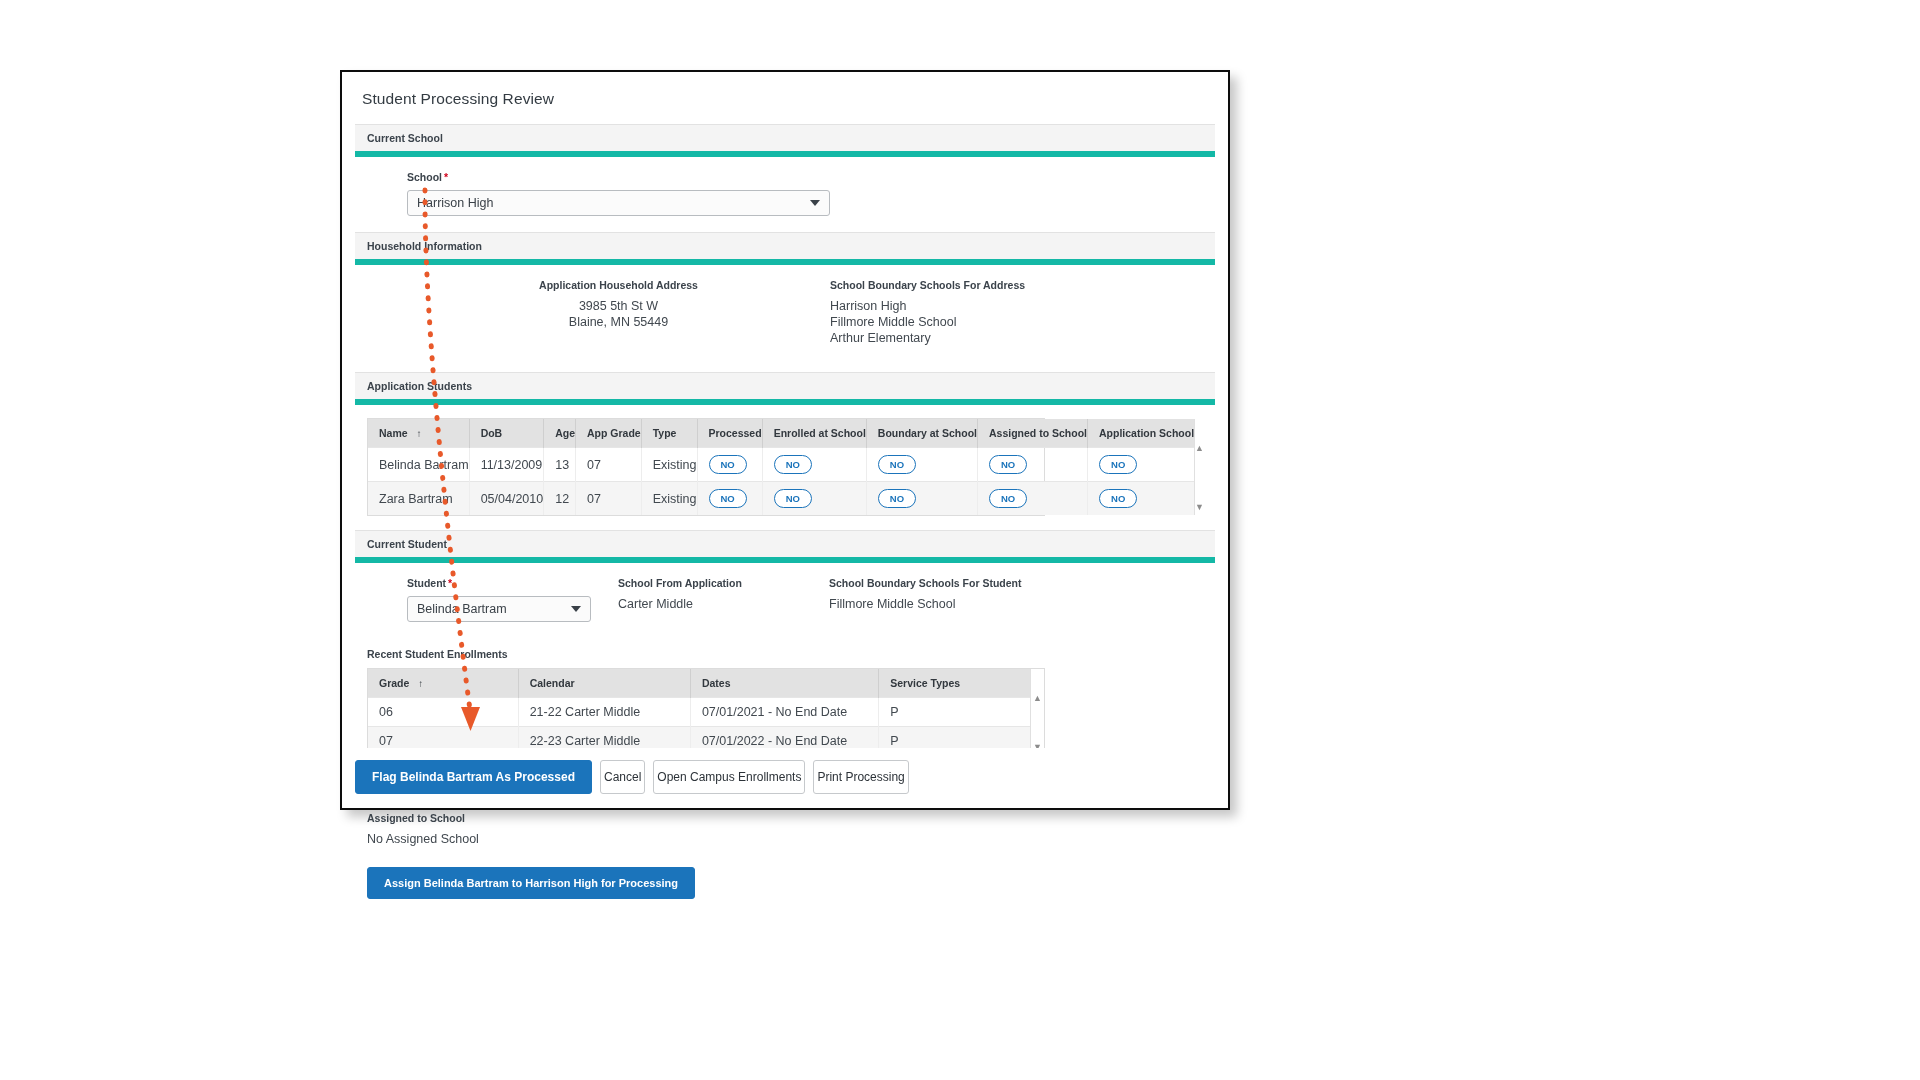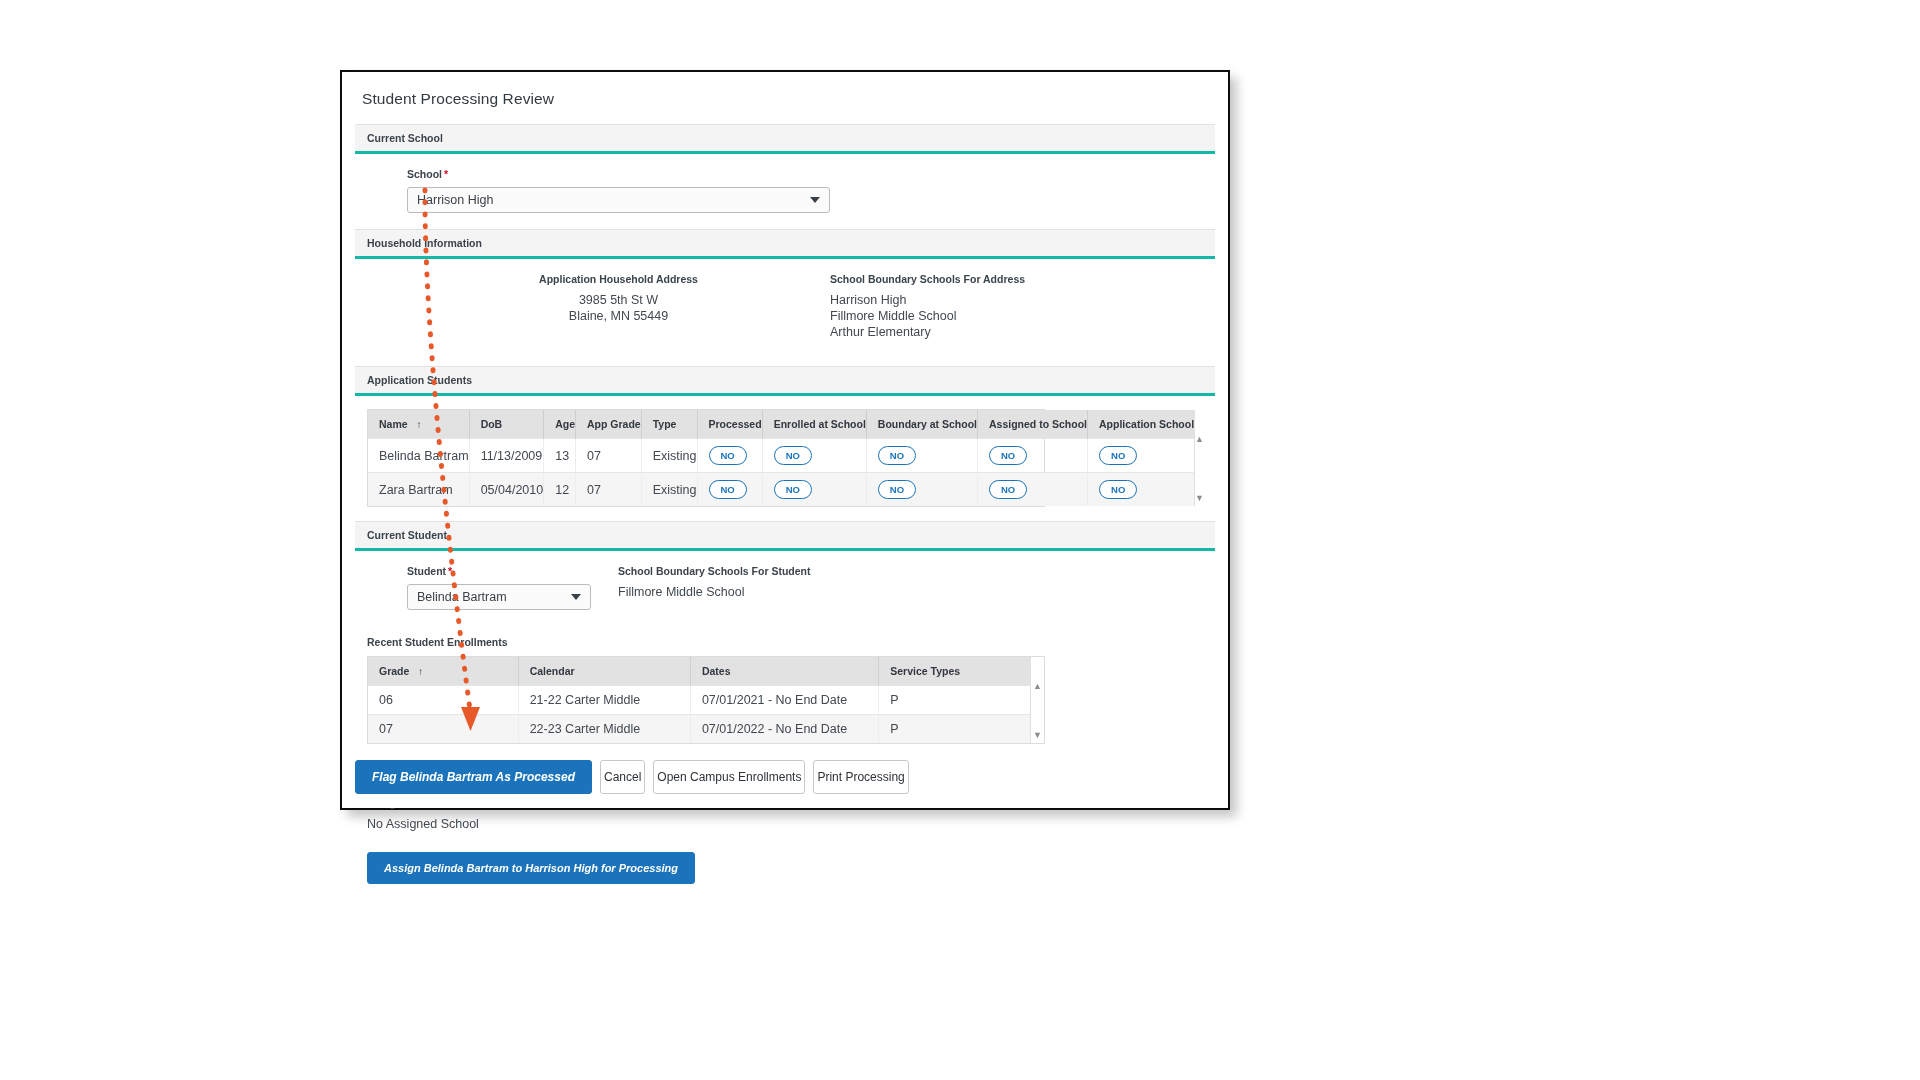--- a/index.html
+++ b/index.html
@@ -27,21 +27,21 @@
     color: #333b42;
     letter-spacing: .1px;
   }
 
   .content { padding: 0 13px 0 13px; }
 
   
   .sec-bar {
     background: #f4f4f4;
     border-top: 1px solid #e2e2e2;
-    border-bottom: 3px solid #14b8a6;
+    border-bottom: 6px solid #14b8a6;
     padding: 7px 0 7px 12px;
     font-size: 10.5px;
     font-weight: bold;
     color: #3b434b;
   }
   .sec-body { padding: 14px 0 16px 12px; position: relative; }
 
   .fld-label {
     font-size: 10.5px; font-weight: bold; color: #3b434b;
     margin-bottom: 7px;
@@ -151,21 +151,20 @@
     background: #1b74bb;
     color: #ffffff;
     border: 1px solid #1b74bb;
     border-radius: 3px;
     font-size: 11px;
     font-weight: bold;
     padding: 9px 16px;
     font-family: "Liberation Sans", sans-serif;
     cursor: pointer;
     white-space: nowrap;
-    font-style: italic;
   }
   .btn-default {
     background: #ffffff;
     color: #2c3238;
     border: 1px solid #c6c9cc;
     border-radius: 3px;
     font-size: 12px;
     padding: 9px 3px;
     font-family: "Liberation Sans", sans-serif;
     cursor: pointer;
@@ -301,20 +300,24 @@
         <div class="cols">
           <div class="c-stu">
             <div class="fld-label">
               <span>Student</span><span class="req">*</span>
             </div>
             <div class="sel" style="width:184px;">
               <span>Belinda Bartram</span>
               <span class="caret"></span>
             </div>
           </div>
+          <div class="c-sfa">
+            <div class="fld-label">School From Application</div>
+            <div class="fld-value">Carter Middle</div>
+          </div>
           <div class="c-sbs">
             <div class="fld-label">School Boundary Schools For Student</div>
             <div class="fld-value">Fillmore Middle School</div>
           </div>
         </div>
 
         <div class="sub-label" style="margin-top:26px;">Recent Student Enrollments</div>
 
         <div class="tbl-wrap">
           <table class="tbl">

